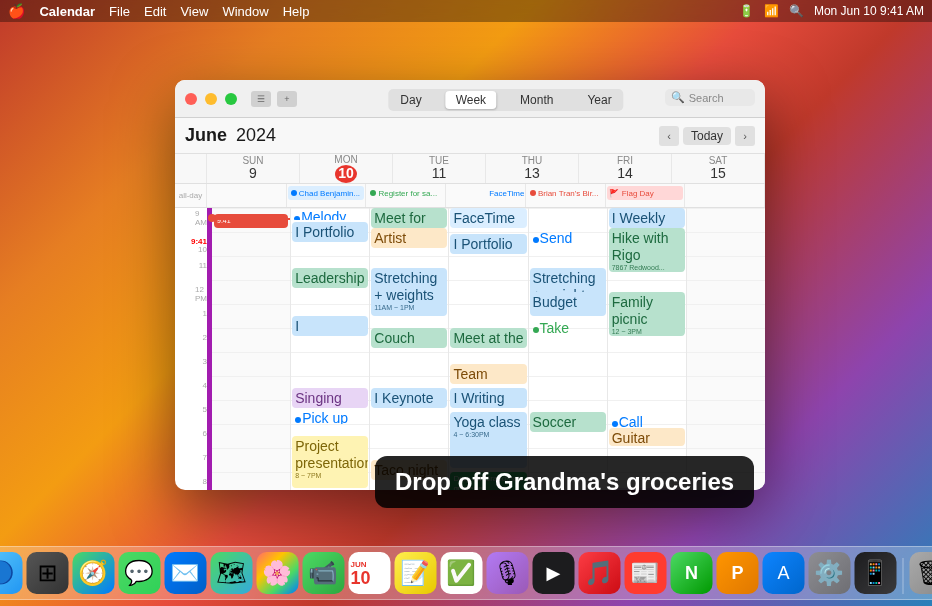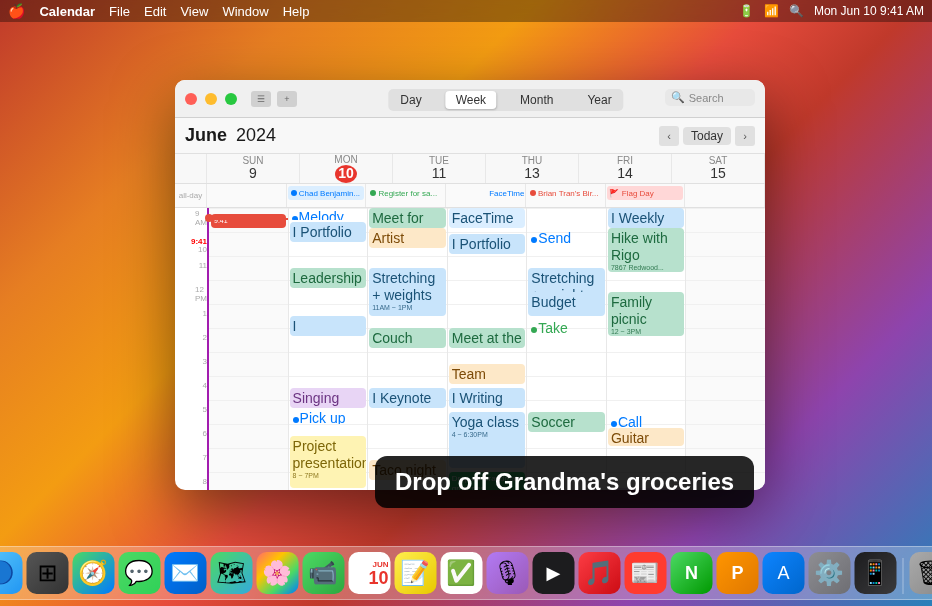--- a/index.html
+++ b/index.html
@@ -279,21 +279,21 @@
     .cal-grid {
       display: flex;
       height: calc(100% - 38px - 36px - 30px - 24px);
       overflow-y: auto;
       overflow-x: hidden;
     }
     .time-column {
       width: 32px;
       min-width: 32px;
       position: relative;
-      border-right: 2px solid #a21caf;
+      border-right: 5px solid #a21caf;
       padding-left: 32px;
     }
     .time-slot {
       height: 24px;
       font-size: 8px;
       color: #aaa;
       display: flex;
       align-items: flex-start;
       justify-content: flex-end;
       padding-right: 4px;
@@ -772,21 +772,21 @@
   </div>
 
   <div class="dock-item" style="background:linear-gradient(135deg,#ff6b6b,#ffc300,#4cd964,#007aff);">
     <span>🌸</span>
   </div>
 
   <div class="dock-item" style="background:linear-gradient(135deg,#4cd964,#2da840);">
     <span>📹</span>
   </div>
 
-  <div class="dock-item" style="background:white;color:#e8352d;display:flex;flex-direction:column;align-items:flex-end;justify-content:center;padding:2px;">
+  <div class="dock-item" style="background:white;color:#e8352d;display:flex;flex-direction:column;align-items:flex-start;justify-content:center;padding:2px;">
     <span style="font-size:8px;color:#e8352d;font-weight:600;text-transform:uppercase;">JUN</span>
     <span style="font-size:18px;color:#e8352d;font-weight:600;line-height:1;">10</span>
   </div>
 
   <div class="dock-item" style="background:linear-gradient(135deg,#ffed4e,#e8c900);">
     <span>📝</span>
   </div>
 
   <div class="dock-item" style="background:white;">
     <span>✅</span>

